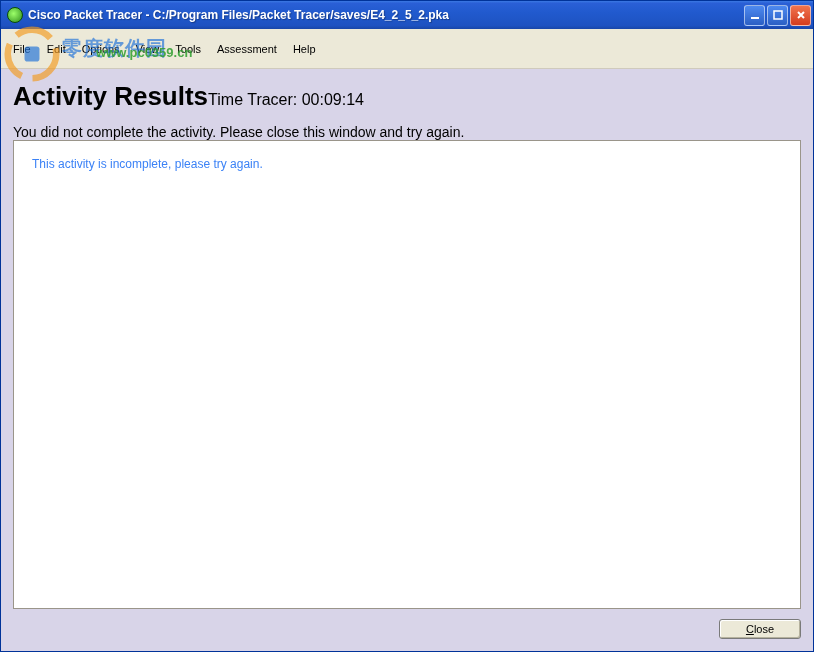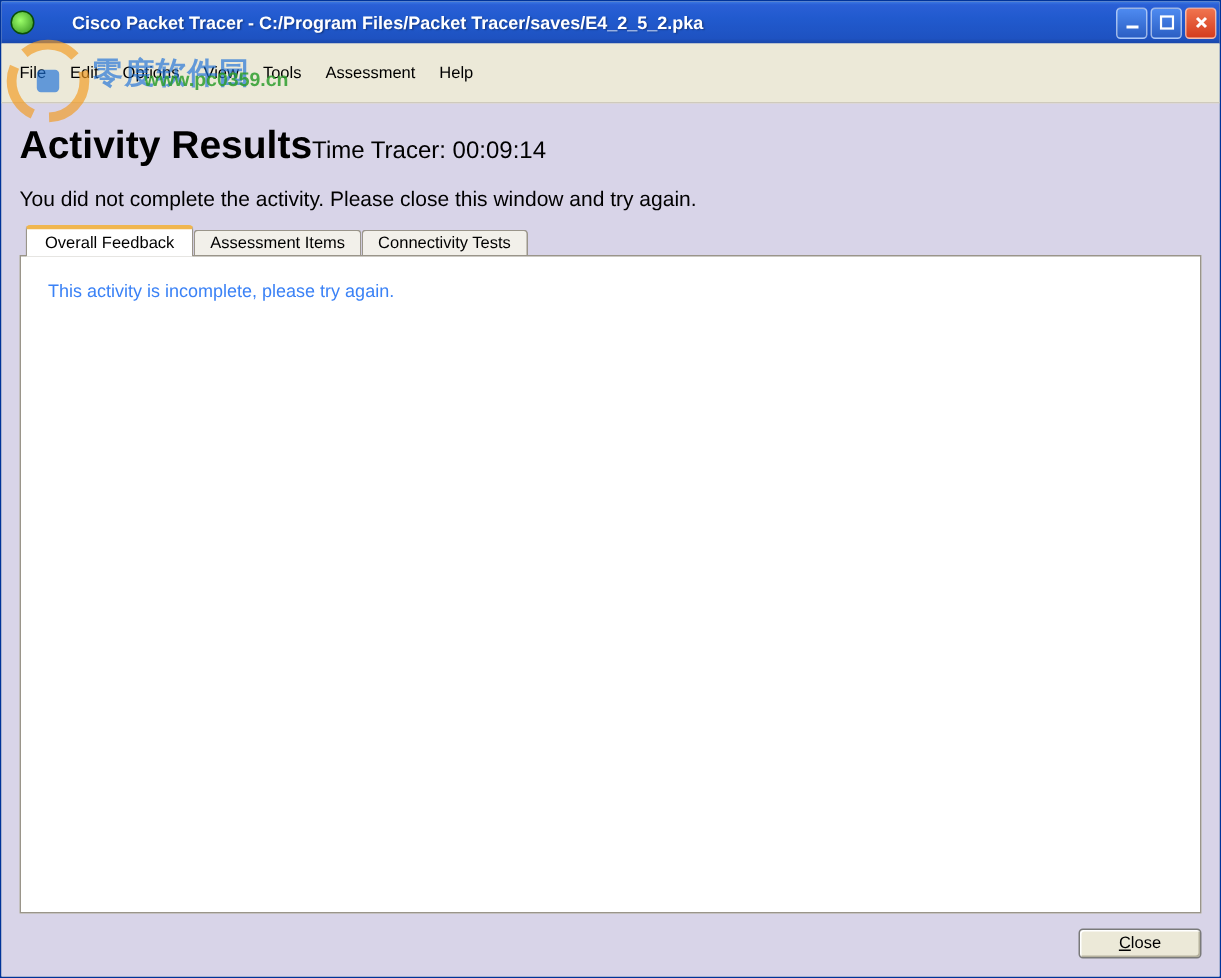--- a/index.html
+++ b/index.html
@@ -20,21 +20,20 @@
     flex-direction: column;
   }
   .titlebar {
     height: 28px;
     background: linear-gradient(to bottom, #3b79e3 0%, #2a5fd6 8%, #215ace 40%, #1e52c1 88%, #1946a8 100%);
     display: flex;
     align-items: center;
     color: #fff;
     padding: 0 2px 0 6px;
     position: relative;
-    gap: 20px;
   }
   .titlebar .app-icon {
     width: 16px; height: 16px; margin-right: 5px;
     background: radial-gradient(circle at 40% 40%, #9cff6a, #2e8b1a);
     border-radius: 50%;
     border: 1px solid #094d09;
   }
   .titlebar .title { font-size: 12px; font-weight: bold; text-shadow: 1px 1px 1px rgba(0,0,0,.3); flex: 1; }
   .titlebar .win-btns { display: flex; gap: 2px; }
   .win-btn {
@@ -235,25 +234,20 @@
 
     <div class="header-row">
       <div class="activity-title">Activity Results</div>
       <div class="time-elapsed">
         <span>Time Tracer: </span><span>00:09:14</span>
       </div>
     </div>
 
     <div class="status-line">You did not complete the activity. Please close this window and try again.</div>
 
-    <div class="tabstrip">
-      <div class="tab active">Overall Feedback</div>
-      <div class="tab inactive">Assessment Items</div>
-      <div class="tab inactive">Connectivity Tests</div>
-    </div>
 
     <div class="tab-body">
       <div>This activity is incomplete, please try again.</div>
     </div>
 
     <div class="footer">
       <button class="btn"><span class="u">C</span><span>lose</span></button>
     </div>
 
   </div>

